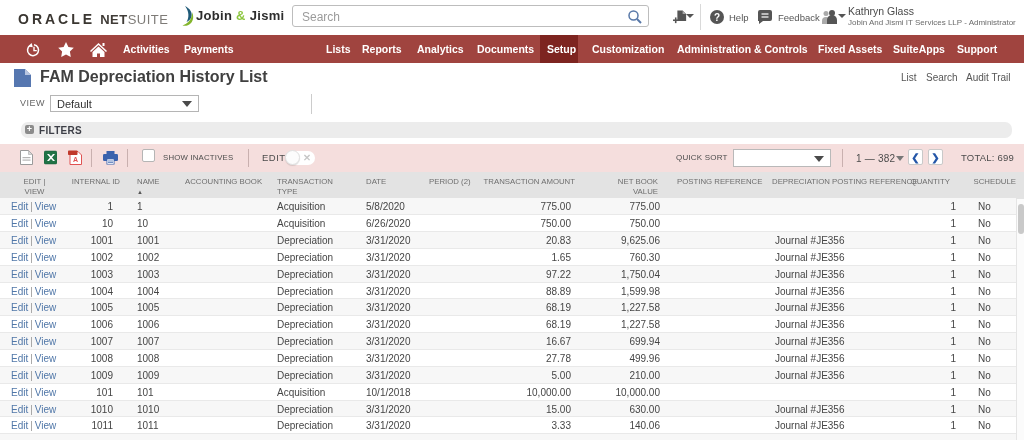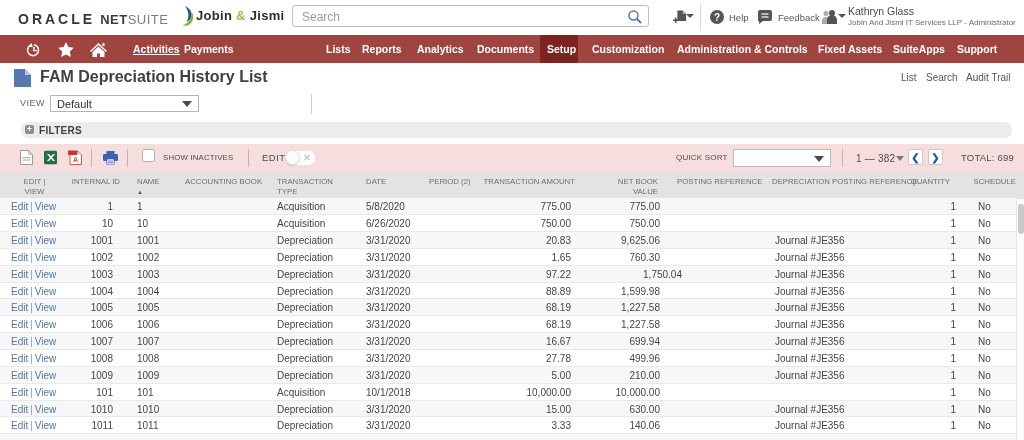--- a/index.html
+++ b/index.html
@@ -138,21 +138,21 @@
       <path d="M8 4.8 V8.6 H10.8" fill="none" stroke="#fff" stroke-width="1.4"></path>
     </svg>
     <svg width="16" height="15" style="position:absolute;left:58px;top:7px" viewBox="0 0 16 15">
       <path d="M8 0 l2.4 4.9 5.4 .8 -3.9 3.8 .9 5.4 -4.8 -2.5 -4.8 2.5 .9 -5.4 -3.9 -3.8 5.4 -.8 z" fill="#fff"></path>
     </svg>
     <svg width="17" height="15" style="position:absolute;left:90px;top:7px" viewBox="0 0 17 15">
       <path d="M8.5 1 L0 9 l1 1.1 L8.5 3 16 10.1 17 9 z" fill="#fff"></path>
       <path d="M8.5 4.5 L2.5 10 v5 h4.5 v-3.5 h3 V15 h4.5 v-5 z" fill="#fff"></path>
       <rect x="12.5" y="1" width="2" height="3" fill="#fff"></rect>
     </svg>
-    <div class="mi" style="left:133px;text-decoration:underline;">Activities</div>
+    <div class="mi" style="left:123px;">Activities</div>
     <div class="mi" style="left:184px;">Payments</div>
     <div class="mi" style="left:326px;">Lists</div>
     <div class="mi" style="left:362px;">Reports</div>
     <div class="mi" style="left:417px;">Analytics</div>
     <div class="mi" style="left:477px;">Documents</div>
     <div class="mi" style="left:547px;">Setup</div>
     <div class="mi" style="left:592px;">Customization</div>
     <div class="mi" style="left:677px;">Administration &amp; Controls</div>
     <div class="mi" style="left:818px;">Fixed Assets</div>
     <div class="mi" style="left:893px;">SuiteApps</div>
@@ -291,21 +291,21 @@
         <div class="cell" style="left:900px;width:56px;text-align:right;">1</div>
         <div class="cell" style="left:978px;">No</div>
       </div>
 <div class="row odd" style="top:67.40px;">
         <div class="cell" style="left:11px;"><span class="lnk">Edit</span><span class="pipe" style="margin:0 2px;">|</span><span class="lnk">View</span></div>
         <div class="cell" style="left:60px;width:53px;text-align:right;">1003</div>
         <div class="cell" style="left:137px;">1003</div>
         <div class="cell" style="left:277px;">Depreciation</div>
         <div class="cell" style="left:366px;">3/31/2020</div>
         <div class="cell" style="left:480px;width:91px;text-align:right;">97.22</div>
-        <div class="cell" style="left:570px;width:90px;text-align:right;margin-left:22px;">1,750.04</div>
+        <div class="cell" style="left:570px;width:90px;text-align:right;">1,750.04</div>
         <div class="cell" style="left:775px;">Journal #JE356</div>
         <div class="cell" style="left:900px;width:56px;text-align:right;">1</div>
         <div class="cell" style="left:978px;">No</div>
       </div>
 <div class="row even" style="top:84.25px;">
         <div class="cell" style="left:11px;"><span class="lnk">Edit</span><span class="pipe" style="margin:0 2px;">|</span><span class="lnk">View</span></div>
         <div class="cell" style="left:60px;width:53px;text-align:right;">1004</div>
         <div class="cell" style="left:137px;">1004</div>
         <div class="cell" style="left:277px;">Depreciation</div>
         <div class="cell" style="left:366px;">3/31/2020</div>

